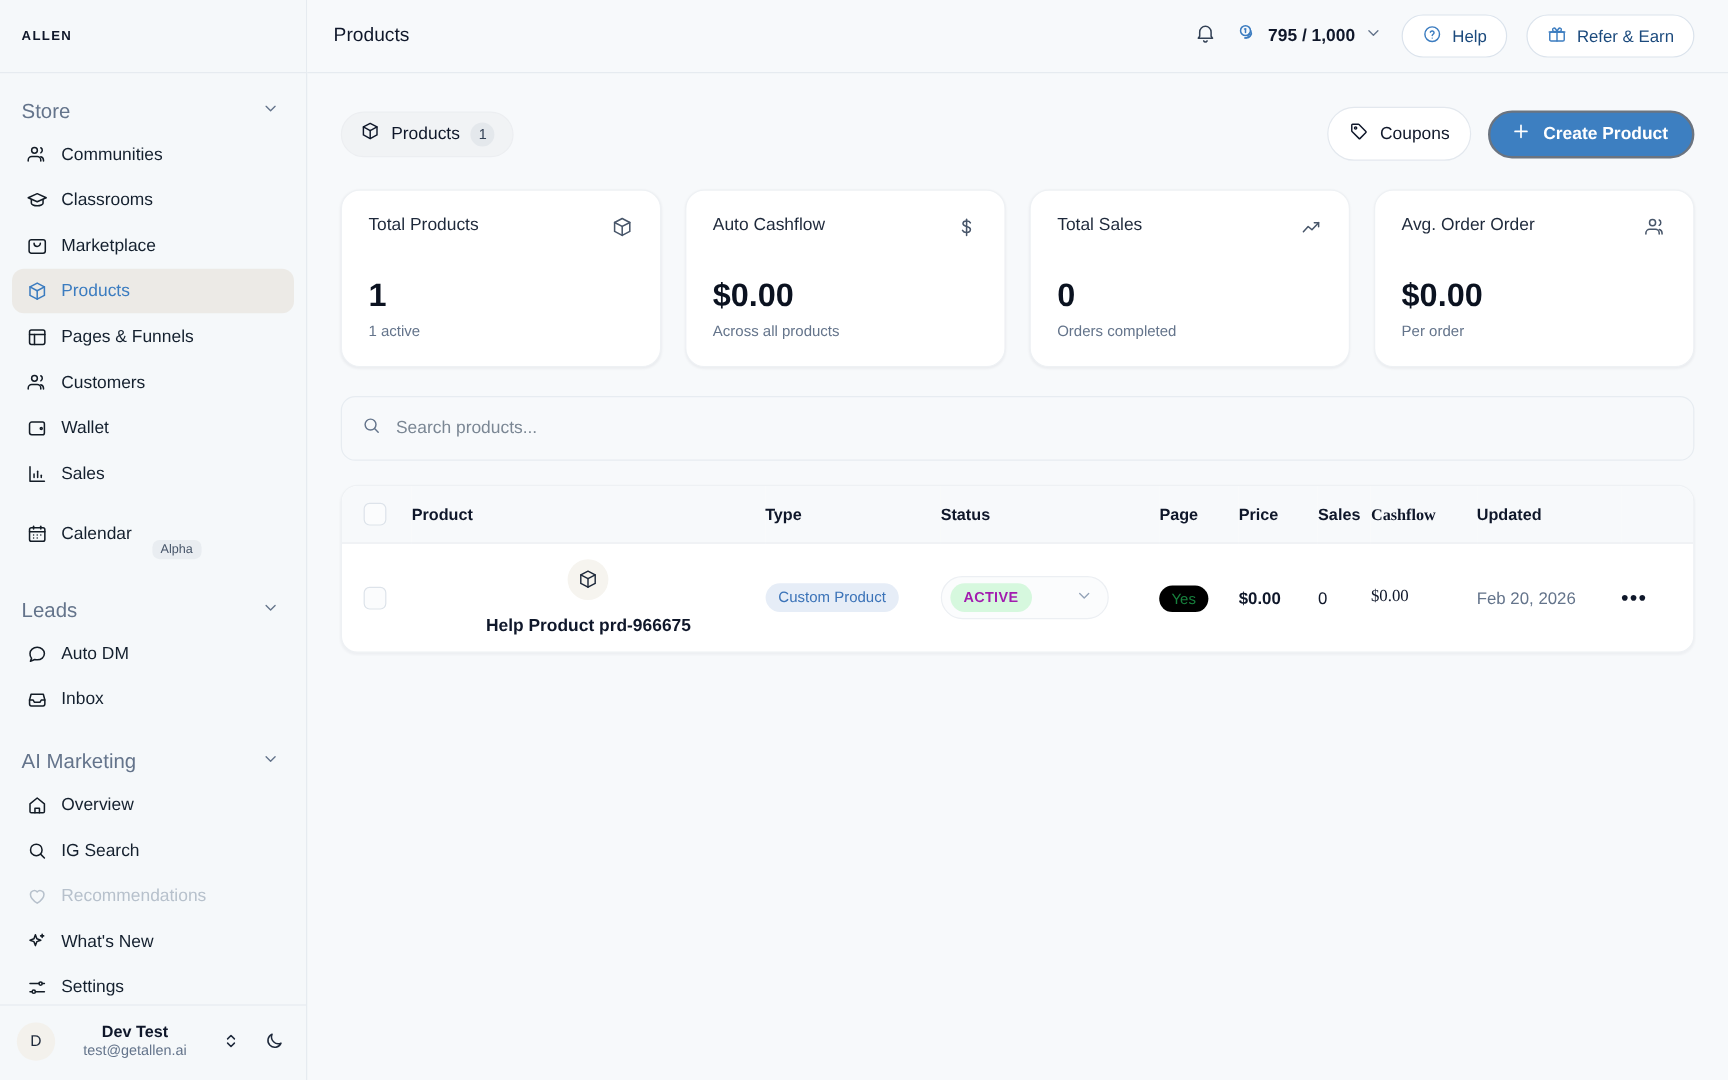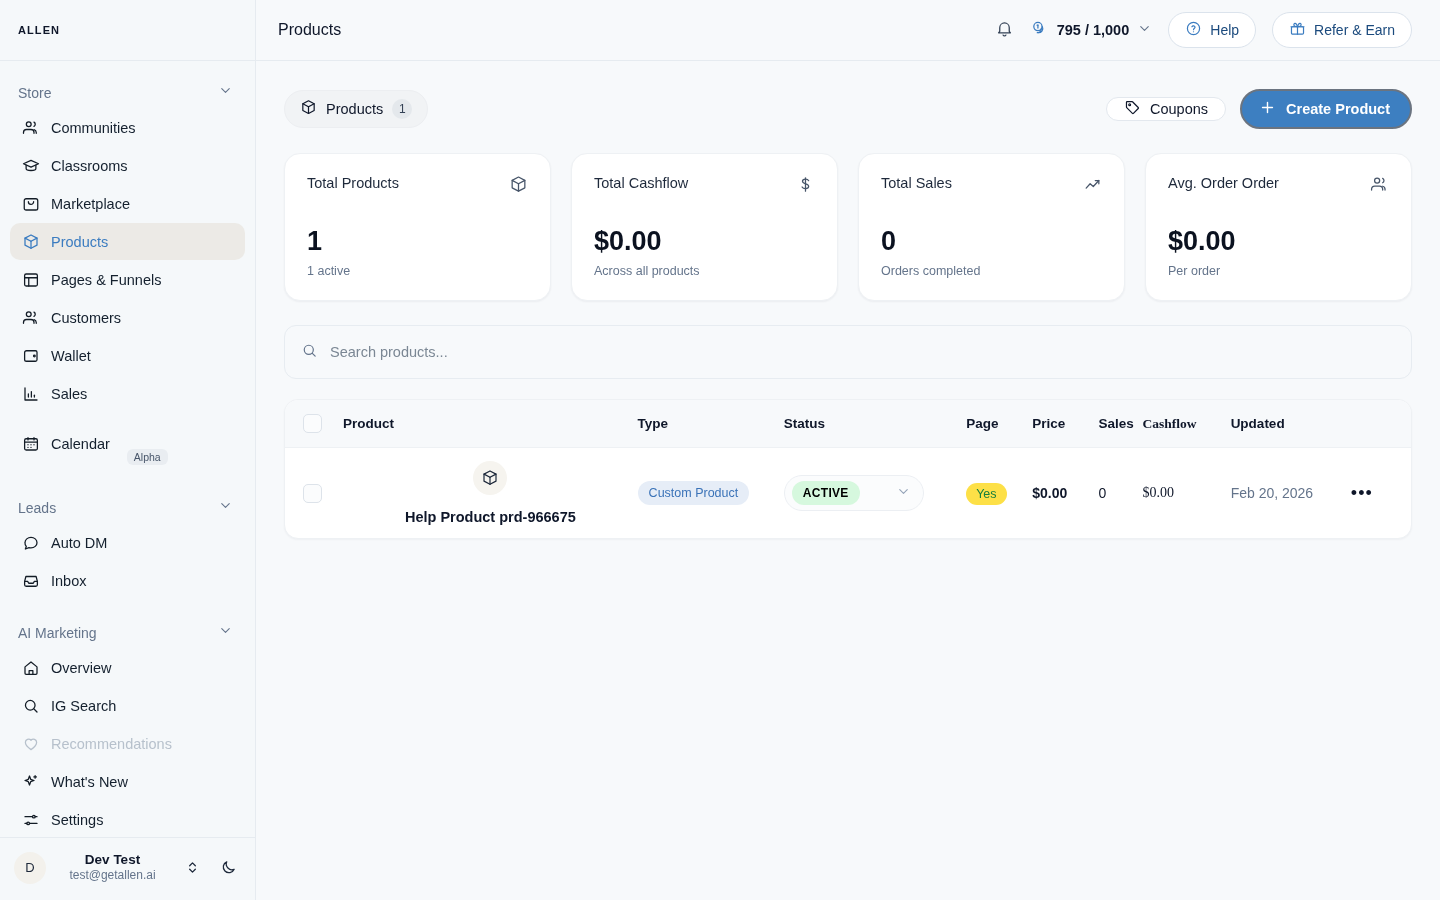--- a/index.html
+++ b/index.html
@@ -29,21 +29,21 @@
   }
   .brand-logo {
     font-size: 11px; font-weight: bold; letter-spacing: 1.1px;
     color: #0f172a;
   }
   .nav-scroll { flex: 1 1 auto; overflow: hidden; padding-top: 14px; }
   .nav-group-head {
     display: flex; align-items: center; justify-content: space-between;
     padding: 6px 22px 6px 18px; margin-top: 2px;
   }
-  .nav-group-title { font-size: 14px; color: #64748b; }
+  .nav-group-title { font-size: 17px; color: #64748b; }
   .nav-item {
     display: flex; align-items: center; gap: 11px;
     margin: 1px 10px; padding: 9px 11px;
     border-radius: 10px; cursor: pointer;
     font-size: 14.5px; color: #14202e;
   }
   .nav-item.active { background: #eceae6; color: #3b7cc0; font-weight: 500; }
   .nav-item.active .nav-ico svg { stroke: #3b7cc0; }
   .nav-item.disabled { color: #b7c1cc; }
   .nav-item.disabled .nav-ico svg { stroke: #b7c1cc; }
@@ -108,21 +108,21 @@
   }
   .tab-pill svg { width: 17px; height: 17px; fill:none; stroke:#0f172a; stroke-width:1.7; stroke-linecap:round; stroke-linejoin:round;}
   .tab-count {
     background: #e4e8ec; color: #334155; font-size: 12px;
     border-radius: 999px; min-width: 20px; height: 20px;
     display: flex; align-items: center; justify-content: center; padding: 0 6px;
   }
   .toolbar-right { margin-left: auto; display: flex; align-items: center; gap: 14px; }
   .btn-ghost {
     display: flex; align-items: center; gap: 9px;
-    height: 24px; padding: 0 17px; border-radius: 999px;
+    height: 45px; padding: 0 17px; border-radius: 999px;
     background: #fff; border: 1px solid #e3e8ee;
     font-size: 14.5px; color: #0f172a; cursor: pointer;
   }
   .btn-ghost svg { width: 17px; height: 17px; fill:none; stroke:#0f172a; stroke-width:1.7; stroke-linecap:round; stroke-linejoin:round;}
   .btn-primary {
     display: flex; align-items: center; gap: 10px;
     height: 40px; padding: 0 20px 0 17px; border-radius: 999px;
     background: #3d7fc1; border: 2px solid #6b7480;
     font-size: 14.5px; color: #ffffff; font-weight: bold; cursor: pointer;
   }
@@ -190,26 +190,26 @@
   .badge-type {
     display: inline-block; background: #e6edf7; color: #3b73b8;
     font-size: 12.5px; font-weight: 500; padding: 5px 11px; border-radius: 999px;
   }
   .status-select {
     display: inline-flex; align-items: center; justify-content: space-between;
     width: 140px; height: 36px; padding: 0 12px 0 7px;
     background: #fbfcfd; border: 1px solid #eceff3; border-radius: 999px; cursor: pointer;
   }
   .badge-active {
-    background: #d6f8de; color: #000000; font-size: 12px; font-weight: bold;
+    background: #d6f8de; color: #a21caf; font-size: 12px; font-weight: bold;
     letter-spacing: 0.3px; padding: 5px 11px; border-radius: 999px;
   }
   .status-select svg { width: 15px; height: 15px; fill:none; stroke:#94a3b8; stroke-width:1.8; stroke-linecap:round; stroke-linejoin:round;}
   .badge-yes {
-    background: #fde047; color: #17803d; font-size: 12.5px;
+    background: #000000; color: #17803d; font-size: 12.5px;
     padding: 4px 10px; border-radius: 999px;
   }
   .muted { color: #64748b; }
   .bold { font-weight: bold; }
   .more-dots { color: #0f172a; font-size: 18px; letter-spacing: 1px; cursor: pointer; line-height: 1; }
 </style>
 </head>
 <body>
 
 <div class="app">
@@ -518,21 +518,21 @@
                   <path d="M4 6.8l8 4.2 8-4.2"></path>
                   <path d="M12 11v9.4"></path>
                 </svg></span>
           </div>
           <div class="stat-value">1</div>
           <div class="stat-sub">1 active</div>
         </div>
 
         <div class="stat-card">
           <div class="stat-head">
-            <span class="stat-label">Total Cashflow</span>
+            <span class="stat-label">Auto Cashflow</span>
             <span class="stat-ico"><svg viewBox="0 0 24 24">
                   <path d="M12 3.5v17"></path>
                   <path d="M16 7.2c-.6-1.2-2-2-4-2-2.3 0-3.8 1.1-3.8 2.8 0 4 7.8 2.3 7.8 6.3 0 1.9-1.7 3-4 3-2.2 0-3.6-.8-4.3-2.2"></path>
                 </svg></span>
           </div>
           <div class="stat-value">$0.00</div>
           <div class="stat-sub">Across all products</div>
         </div>
 
         <div class="stat-card">

